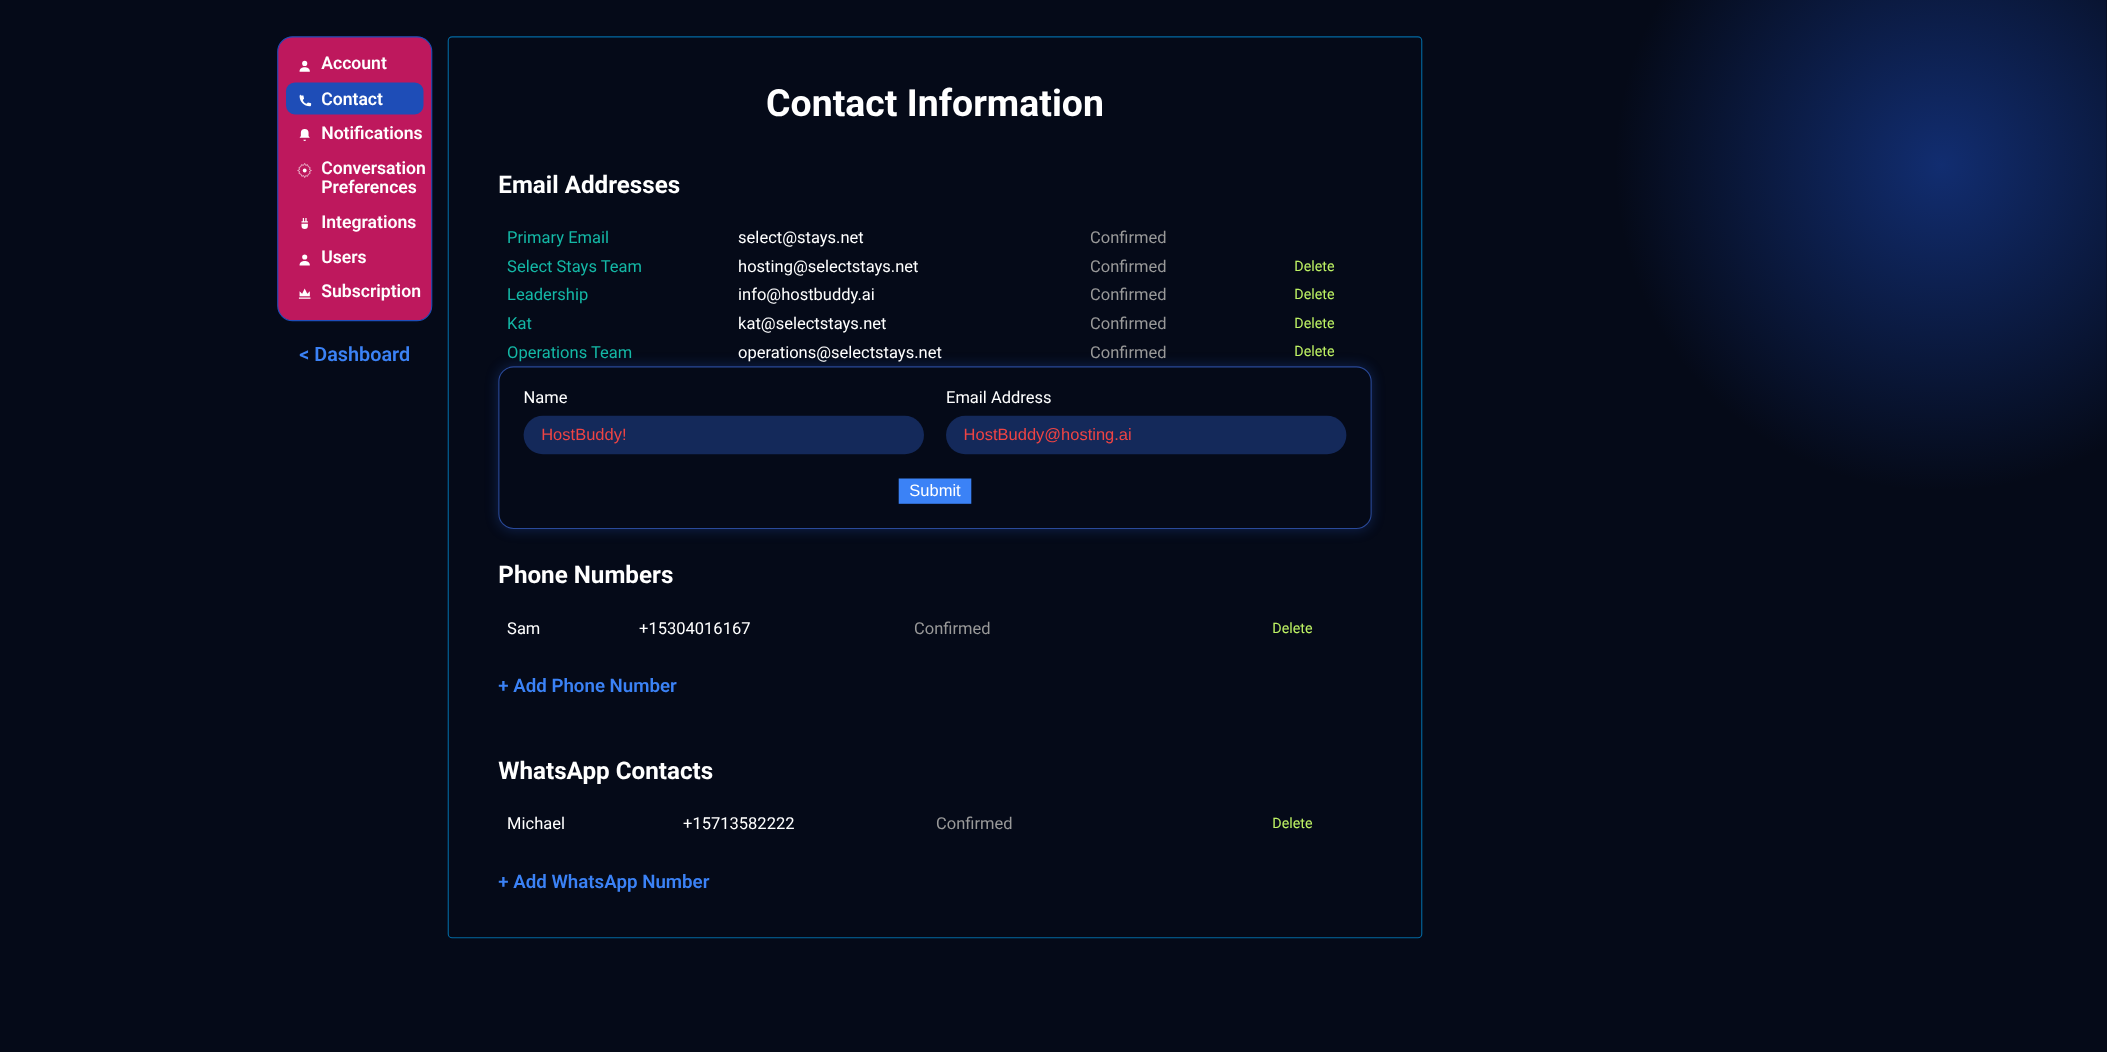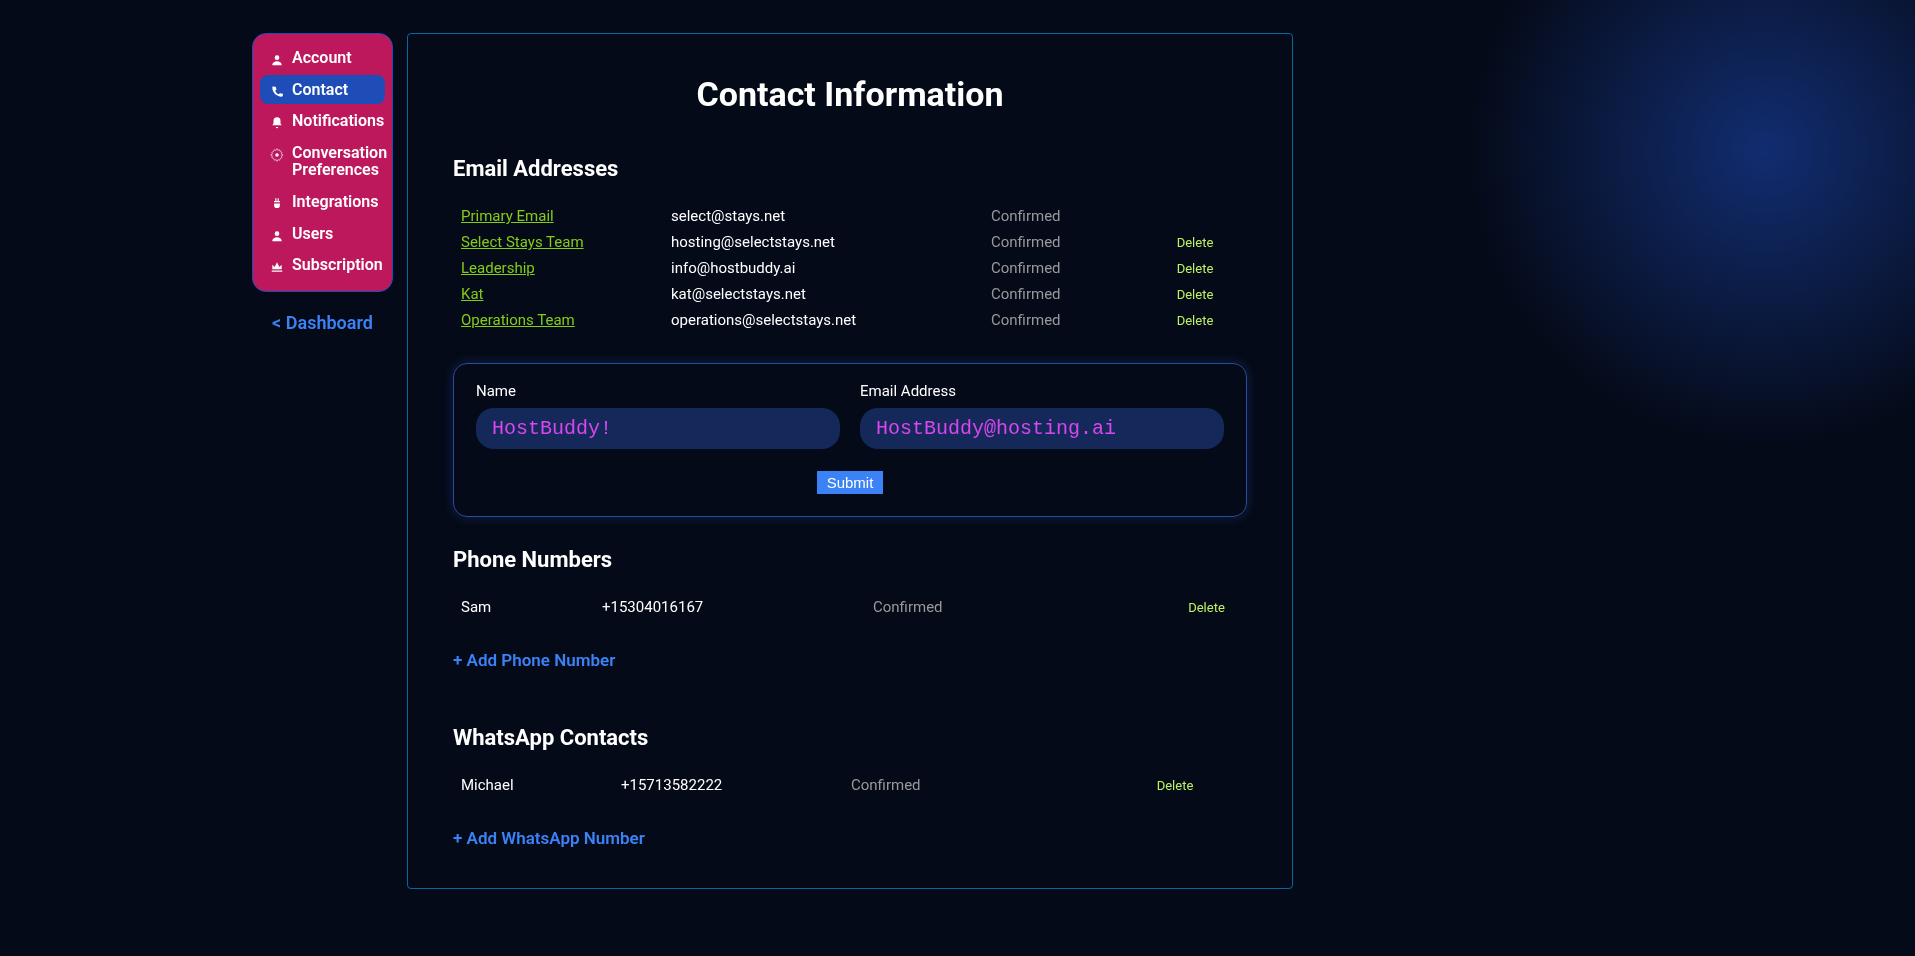--- a/index.html
+++ b/index.html
@@ -92,37 +92,35 @@
       width: 100%;
     }
     .email-row {
       display: grid;
       grid-template-columns: 210px 320px 160px 1fr;
       align-items: center;
       padding: 4px 8px;
       font-size: 15px;
     }
     .email-name {
-      color: #84cc16;
-      text-decoration: underline;
+      color: #14b8a6;
     }
     .email-address {
       color: #ffffff;
     }
     .email-status {
       color: #999999;
     }
     .delete-btn {
       color: #bef264;
       text-align: center;
       cursor: pointer;
       font-size: 13px;
     }
     .form-box {
-      margin-top: 30px;
       border: 1px solid #2a4a9a;
       border-radius: 14px;
       padding: 18px 22px 22px 22px;
       box-shadow: 0 0 12px rgba(40,90,200,0.3);
     }
     .form-row {
       display: flex;
       gap: 20px;
     }
     .form-field {
@@ -132,45 +130,43 @@
       font-size: 15px;
       margin-bottom: 8px;
       display: block;
     }
     .form-input {
       width: 100%;
       background: #14295a;
       border: none;
       border-radius: 18px;
       padding: 9px 16px;
-      color: #d946ef;
-      font-size: 20px;
+      color: #ef4444;
+      font-size: 15px;
       outline: none;
-      font-family: Liberation Mono, monospace;
     }
     .submit-btn {
       display: block;
       margin: 22px auto 0 auto;
       background: #3b82f6;
       color: #ffffff;
       border: none;
       padding: 3px 10px;
       font-size: 15px;
       cursor: pointer;
     }
     .phone-section {
       margin-top: 30px;
     }
     .phone-row {
       display: grid;
       grid-template-columns: 120px 250px 280px 1fr;
       align-items: center;
       padding: 4px 8px;
       font-size: 15px;
-      gap: 21px;
     }
     .phone-status {
       color: #999999;
     }
     .add-link {
       text-align: left;
       color: #3b82f6;
       font-size: 17px;
       font-weight: 600;
       margin-top: 30px;

